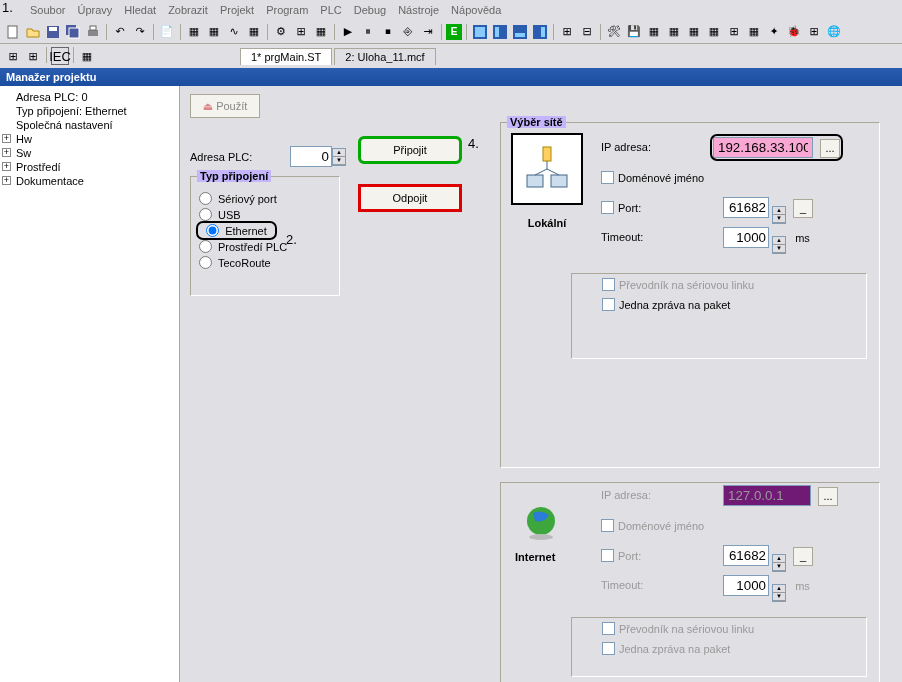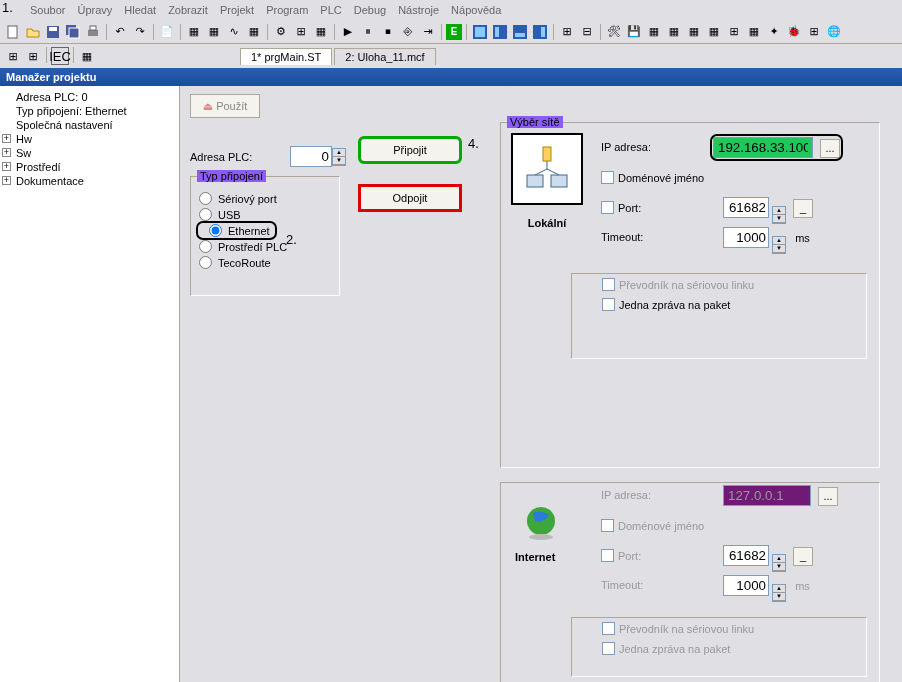--- a/index.html
+++ b/index.html
@@ -136,22 +136,23 @@
 .groupbox {
   position: absolute;
   border: 1px solid #fff;
   border-top-color: #aca899;
   border-left-color: #aca899;
   padding: 12px 8px 8px 8px;
 }
 .groupbox-title {
   position: absolute;
   top: -7px; left: 6px;
-  background: #8b5cf6;
+  background: #c4b5fd;
   padding: 0 3px;
+  font-weight: bold;
 }
 .conn-group { left: 10px; top: 90px; width: 150px; height: 120px; }
 .radio-row { display: flex; align-items: center; margin: 3px 0; }
 .radio-row input { margin-right: 6px; }
 .big-btn {
   position: absolute;
   width: 100px; height: 24px;
   background: #f4f3ee;
   border: 1px solid #aca899;
   text-align: center;
@@ -189,21 +190,21 @@
   margin-top: 8px;
 }
 .field-row {
   position: absolute;
   display: flex;
   align-items: center;
 }
 .field-row .flabel { width: 110px; }
 .text-input {
   border: 1px solid #7f9db9;
-  background: #22c55e;
+  background: #f9a8d4;
   padding: 2px 4px;
 }
 .check { width:13px; height:13px; border:1px solid #7f9db9; background:#fff; display:inline-block; margin-right:4px; vertical-align:-3px;}
 .small-btn {
   display:inline-block;
   width:20px; height:19px;
   border:1px solid #aca899;
   background:#f4f3ee;
   text-align:center; line-height:16px;
   margin-left:4px;
@@ -379,21 +380,21 @@
     <div class="groupbox conn-group">
       <div class="groupbox-title">Typ připojení</div>
       <div class="radio-row">
           <input type="radio" style="">
           <span>Sériový port</span>
         </div>
       <div class="radio-row">
           <input type="radio" style="">
           <span>USB</span>
         </div>
-      <div class="radio-row highlight-black" style="width:75px;padding:0 10px;">
+      <div class="radio-row highlight-black" style="width:75px;padding:0 0;justify-content:center;">
           <input type="radio" checked="" style="">
           <span>Ethernet</span>
         </div>
       <div class="radio-row">
           <input type="radio" style="">
           <span>Prostředí PLC</span>
         </div>
       <div class="radio-row">
           <input type="radio" style="">
           <span>TecoRoute</span>

